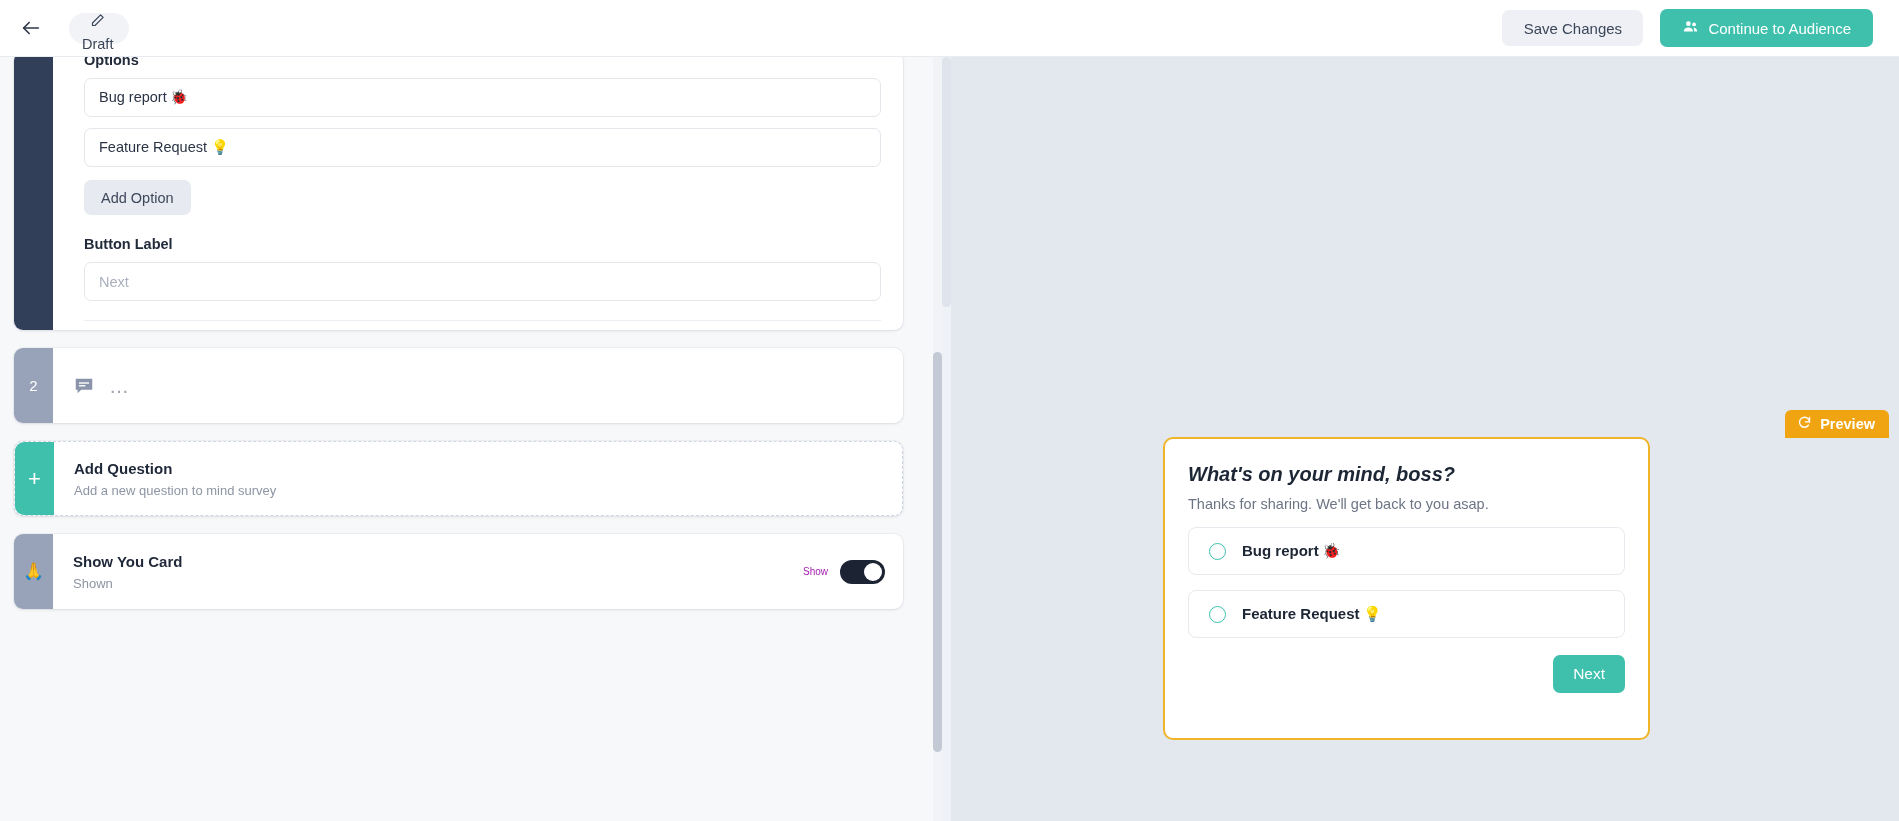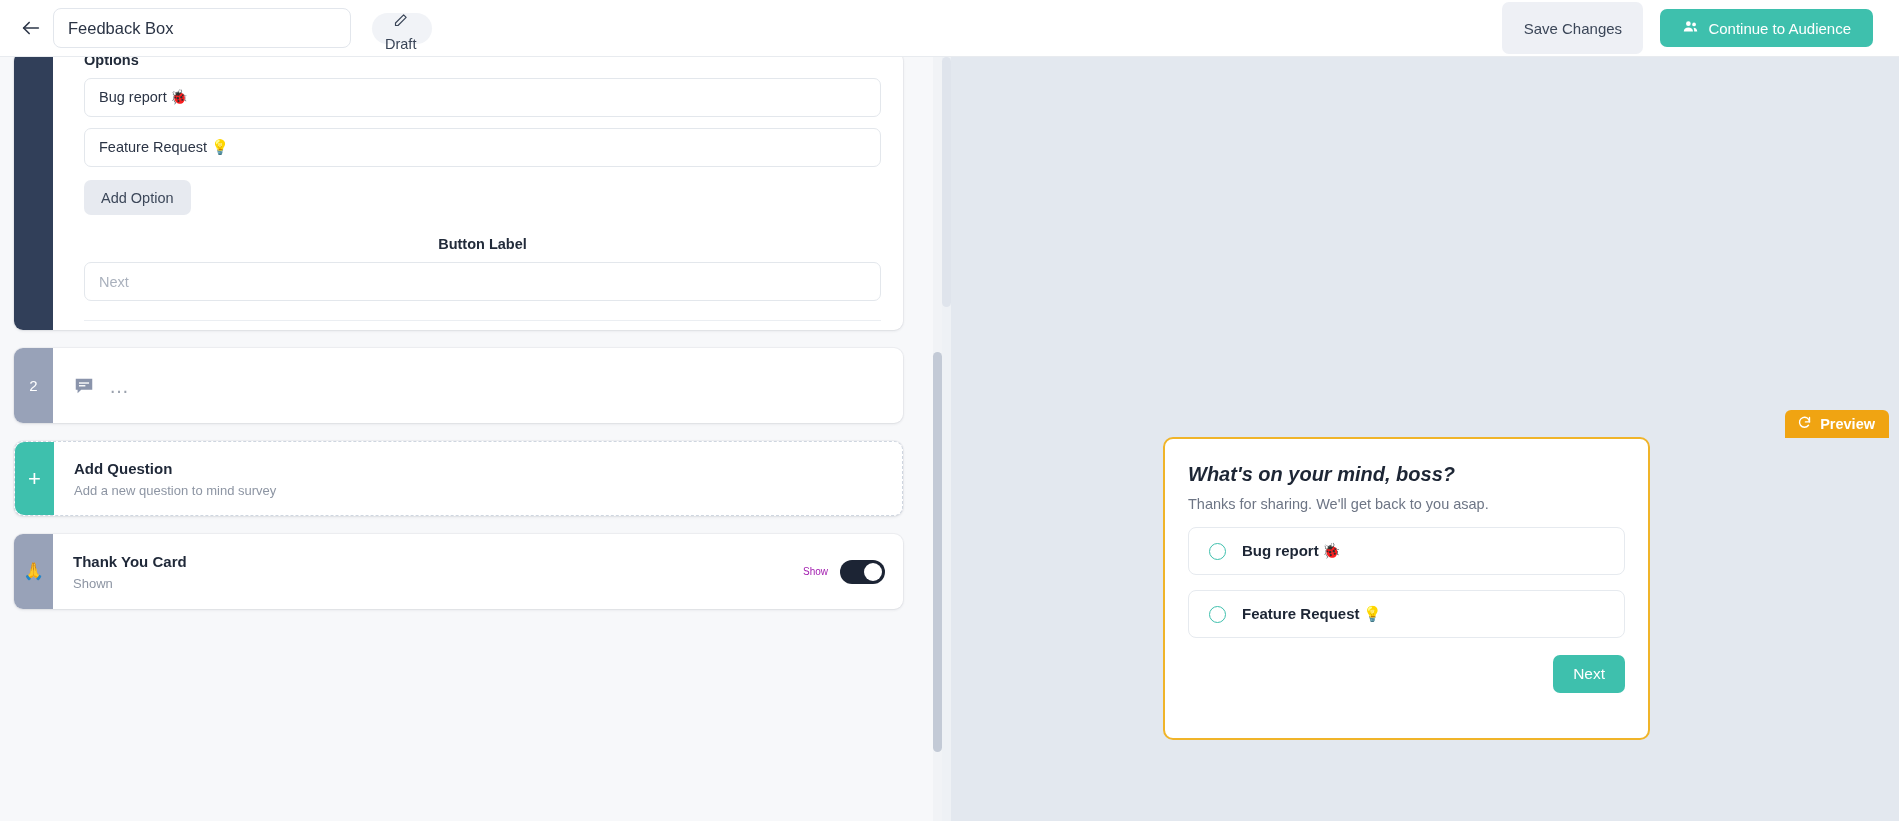--- a/index.html
+++ b/index.html
@@ -42,21 +42,21 @@
     background: #f1f3f7; color: #3a4557;
     border-radius: 16px;
     padding: 0 16px 8px 13px;
     font-size: 14.5px;
     cursor: pointer;
     flex-direction: column;
   }
   .draft-badge svg { display:block; }
   .topbar-spacer { flex: 1 1 auto; }
   .btn-save {
-    height: 52px; min-width: 141px;
+    height: 36px; min-width: 141px;
     background: #eef0f5; color: #3b4658;
     border: none; border-radius: 7px;
     font-family: "Liberation Sans", sans-serif;
     font-size: 15px; cursor: pointer;
     padding: 0 18px;
   }
   .btn-continue {
     margin-left: 17px;
     height: 38px;
     background: #3ec0ad; color: #ffffff;
@@ -110,21 +110,21 @@
   }
   .opt-input::placeholder { color: #aab1bd; }
   .btn-add-option {
     height: 35px; padding: 0 17px;
     background: #e7eaf0; color: #3c4759;
     border: none; border-radius: 7px;
     font-family: "Liberation Sans", sans-serif;
     font-size: 14.5px; cursor: pointer;
     margin-top: 2px;
   }
-  .label-btnlabel { margin-top: 21px; text-align: center; }
+  .label-btnlabel { margin-top: 21px; }
   .divider { height: 1px; background: #ebeef2; margin: 19px 0 0 0; }
   .adv-row {
     display: flex; align-items: center; gap: 11px;
     font-size: 14px; color: #3c4658;
     padding: 14px 0 6px 5px; cursor: pointer;
   }
 
   
   .card-row { margin-top: 18px; height: 75px; display: flex; }
   .card-row .tab { background: #98a2b8; }
@@ -226,21 +226,20 @@
 </head>
 <body>
 
 <div class="topbar">
   <div class="back-arrow">
     <svg width="22" height="22" viewBox="0 0 24 24" fill="none" stroke="currentColor" stroke-width="1.8" stroke-linecap="round" stroke-linejoin="round">
         <line x1="20" y1="12" x2="4" y2="12"></line>
         <polyline points="10,6 4,12 10,18"></polyline>
       </svg>
   </div>
-  <input class="title-input" value="Feedback Box" placeholder="Survey name" style="">
   <div class="draft-badge">
     <span>
       <svg width="15" height="15" viewBox="0 0 24 24" fill="none" stroke="#3a4557" stroke-width="1.9" stroke-linecap="round" stroke-linejoin="round">
           <path d="M17 3l4 4L8 20H4v-4z"></path>
         </svg>
     </span>
     <span>Draft</span>
   </div>
   <div class="topbar-spacer"></div>
   <button class="btn-save">Save Changes</button>
@@ -300,21 +299,21 @@
         <div class="row-title">Add Question</div>
         <div class="row-sub">Add a new question to mind survey</div>
       </div>
     </div>
   </div>
 
   <div class="card card-thanks">
     <div class="tab">🙏</div>
     <div class="row-body">
       <div class="row-text">
-        <div class="row-title">Thank You Card</div>
+        <div class="row-title">Show You Card</div>
         <div class="row-sub">Shown</div>
       </div>
       <div class="show-wrap">
         <span class="show-label">Show</span>
         <div class="toggle">
           <div class="knob"></div>
         </div>
       </div>
     </div>
   </div>

